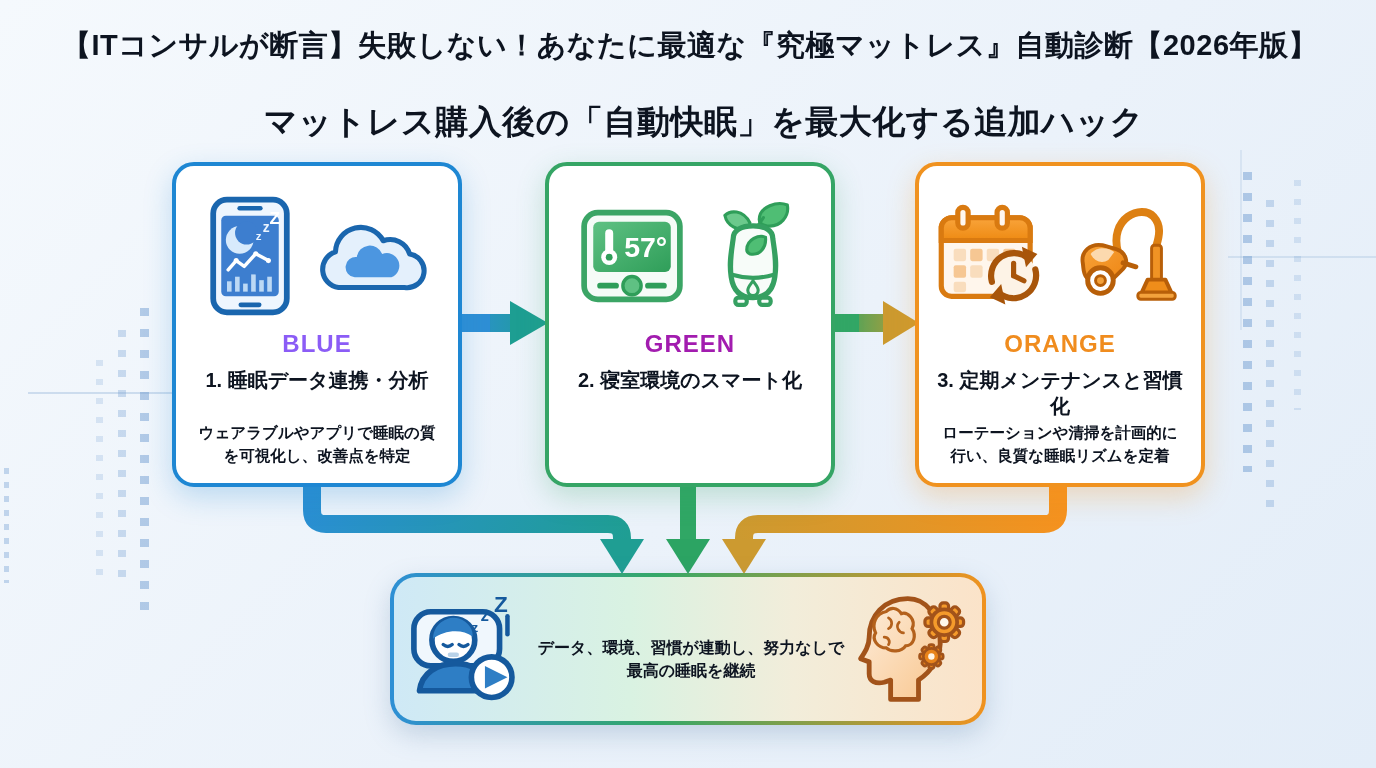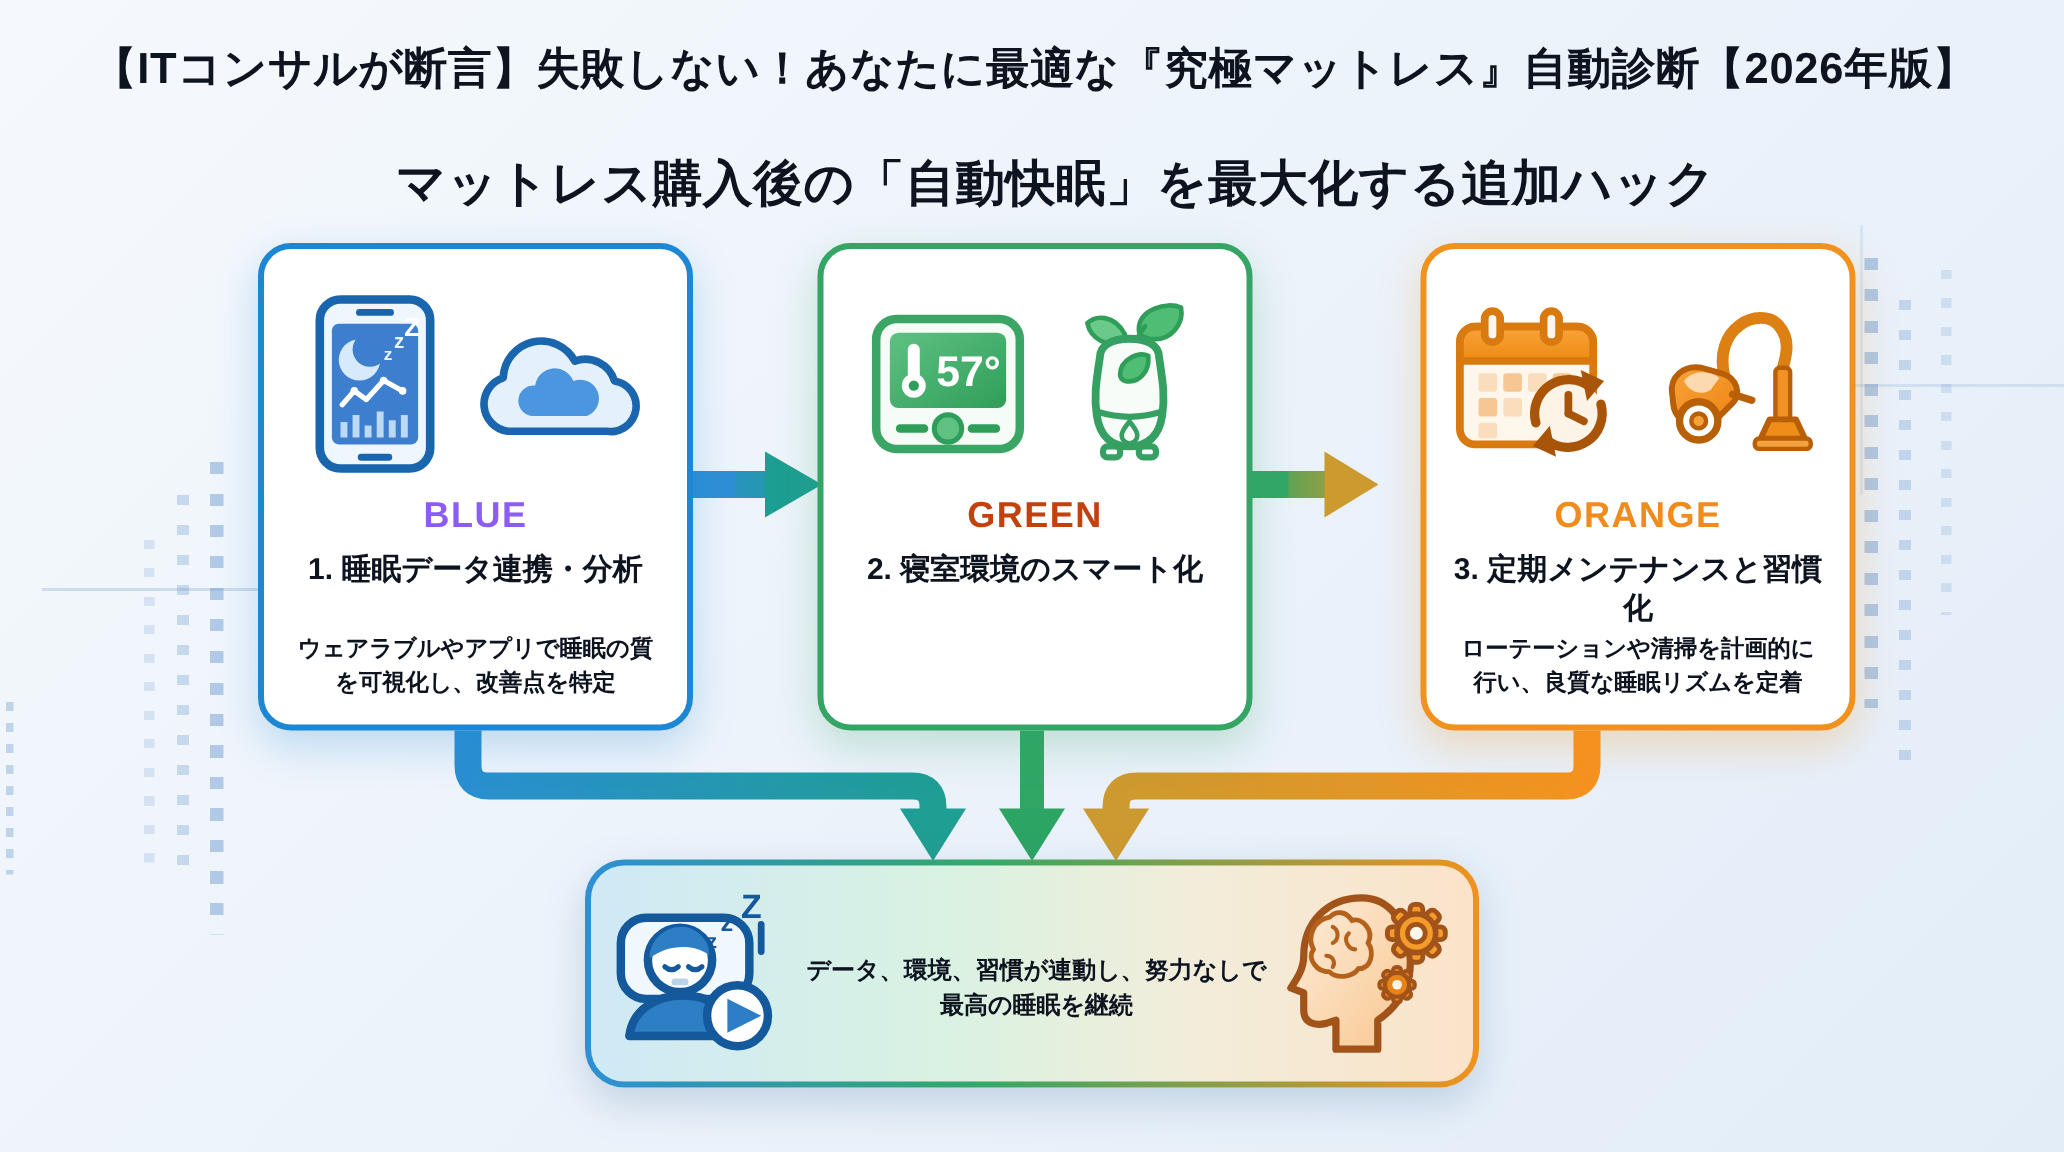--- a/index.html
+++ b/index.html
@@ -19,25 +19,25 @@
   .sub-title{position:absolute;top:84px;left:0;width:100%;margin:16px;text-align:center;
     font-size:33px;font-weight:700;letter-spacing:.5px;z-index:3;}
 
   .connectors{position:absolute;left:0;top:0;z-index:1;pointer-events:none;}
 
   .card{position:absolute;top:162px;width:290px;height:325px;background:#ffffff;
     border:4px solid;border-radius:22px;box-sizing:border-box;z-index:2;
     display:flex;flex-direction:column;align-items:center;}
   .card.blue{left:172px;border-color:#1e87d3;box-shadow:0 10px 28px rgba(30,135,211,.25);}
   .card.green{left:545px;border-color:#35a565;box-shadow:0 10px 28px rgba(53,165,101,.25);}
-  .card.orange{left:947px;border-color:#f0921f;box-shadow:0 10px 28px rgba(240,146,31,.28);border-radius:23px;}
+  .card.orange{left:915px;border-color:#f0921f;box-shadow:0 10px 28px rgba(240,146,31,.28);}
   .card .icons{height:148px;display:flex;align-items:center;justify-content:center;gap:12px;margin-top:16px;}
   .card .label{font-size:24px;font-weight:800;letter-spacing:1px;margin-top:0;}
   .card.blue .label{color:#8b5cf6}
-  .card.green .label{color:#c2410c}
+  .card.green .label{color:#a21caf}
   .card.orange .label{color:#f08c1e}
   .card .name{font-size:20px;font-weight:800;text-align:center;line-height:1.3;margin-top:9px;
     min-height:52px;padding:0 14px;}
   .card .desc{font-size:15.5px;font-weight:700;text-align:center;line-height:1.5;padding:0 16px;margin-top:2px;}
 
   .goal-border{position:absolute;left:390px;top:573px;width:596px;height:152px;border-radius:26px;
     padding:4px;box-sizing:border-box;z-index:2;
     background:linear-gradient(90deg,#2e8fd5,#35a868 45%,#f0921f);
     box-shadow:0 10px 26px rgba(90,130,170,.28);}
   .goal{width:100%;height:100%;border-radius:22px;box-sizing:border-box;

